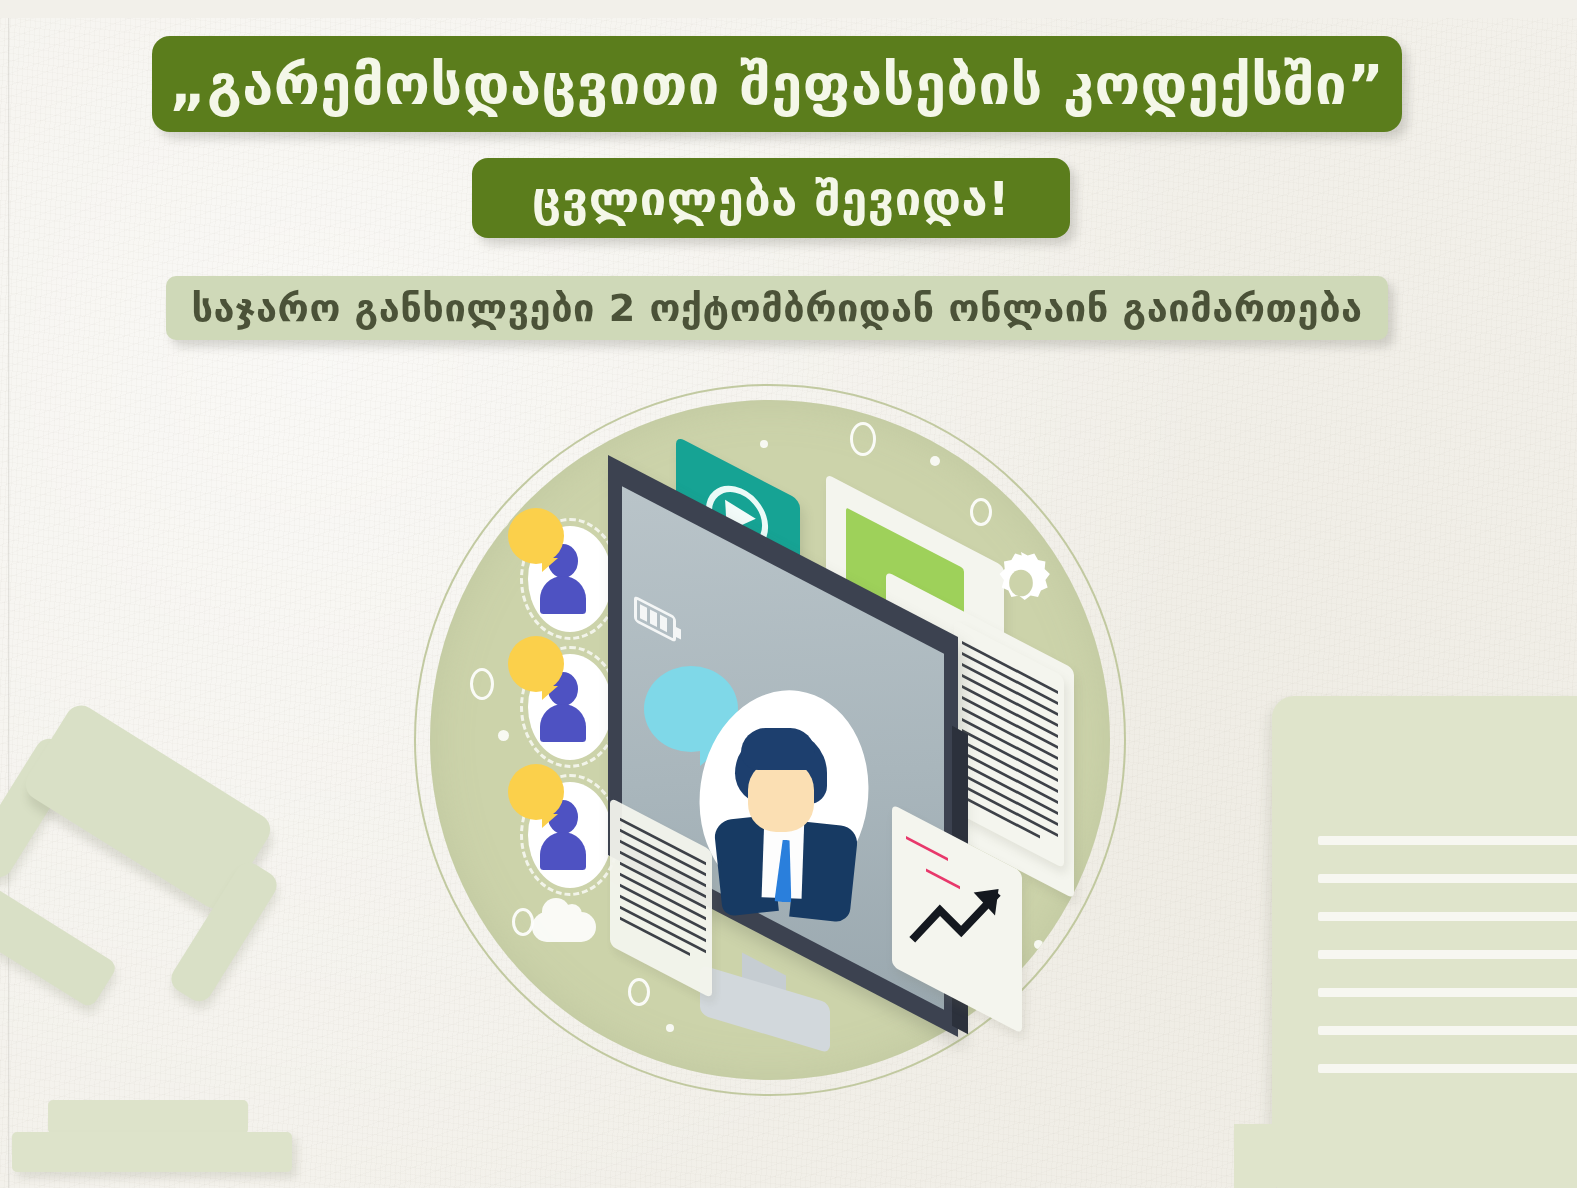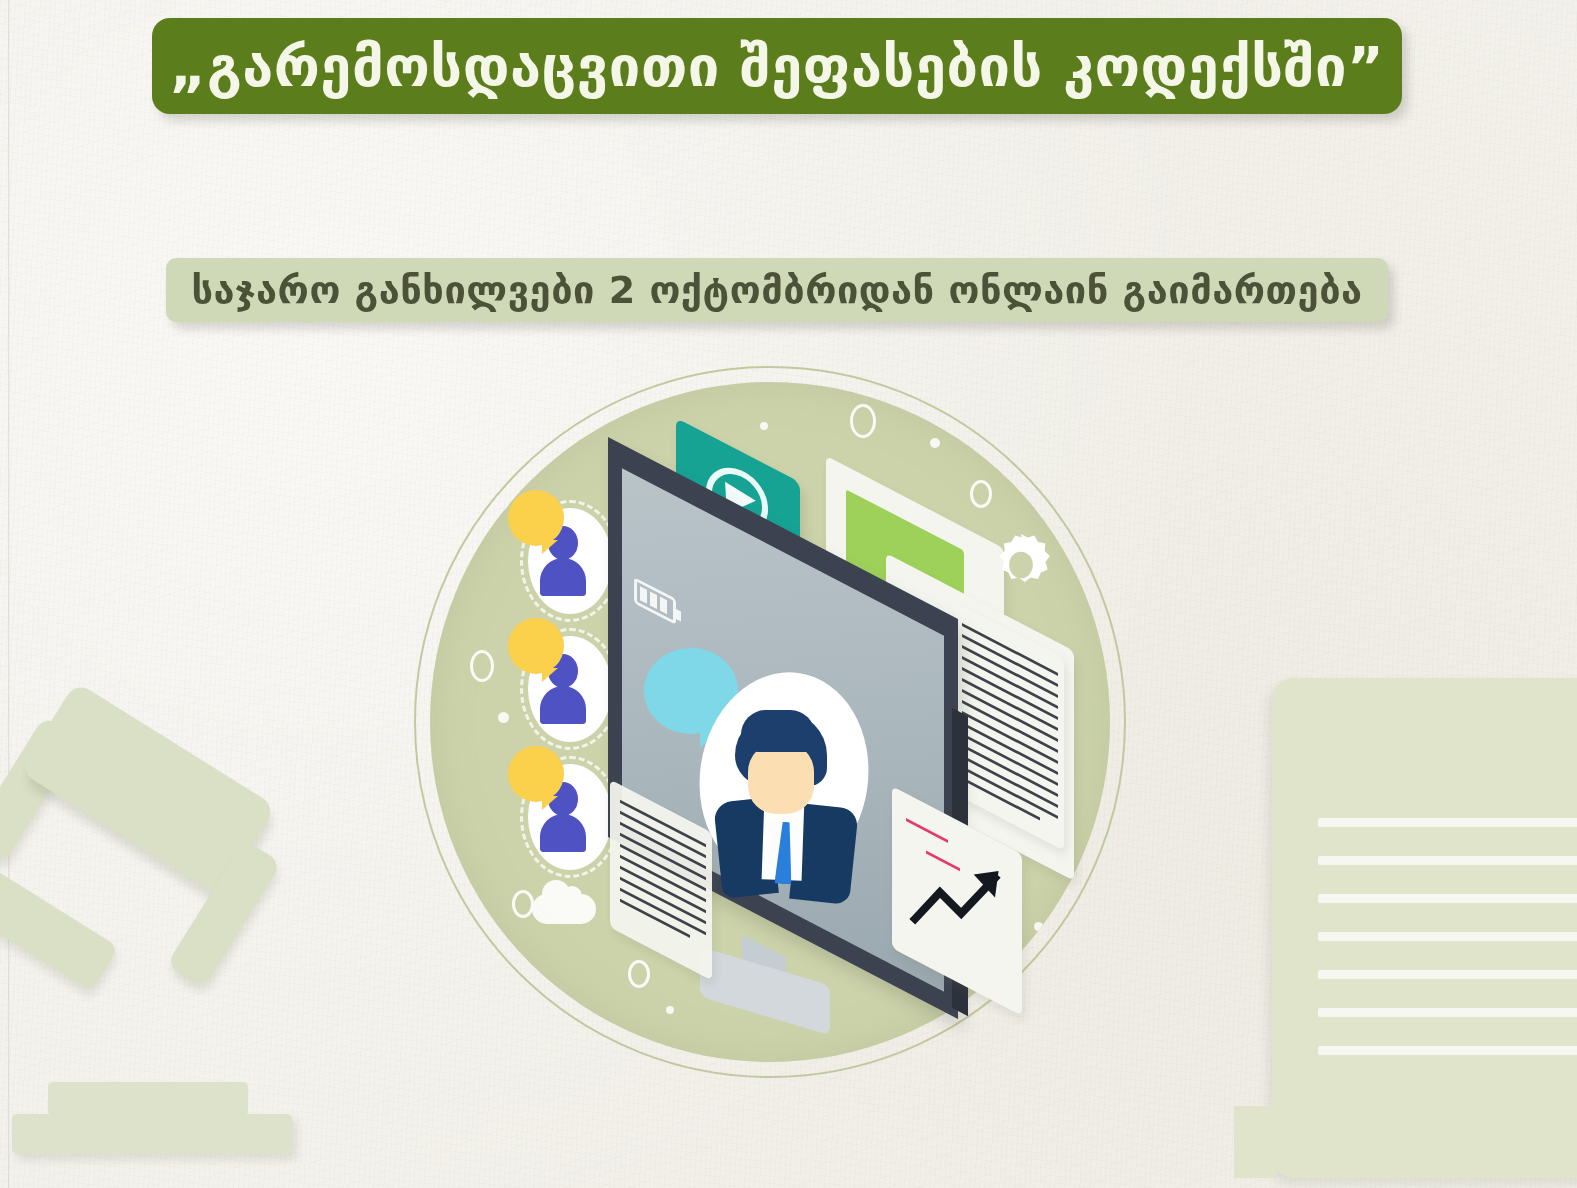--- a/index.html
+++ b/index.html
@@ -19,20 +19,21 @@
     position: absolute;
     inset: 0;
     background-color: #f3f1eb;
     background-image:
       repeating-linear-gradient(93deg, rgba(140,130,110,0.035) 0px, rgba(140,130,110,0.035) 1px, transparent 1px, transparent 5px),
       repeating-linear-gradient(7deg,  rgba(150,140,120,0.030) 0px, rgba(150,140,120,0.030) 1px, transparent 1px, transparent 7px),
       repeating-linear-gradient(160deg, rgba(120,110,95,0.022) 0px, rgba(120,110,95,0.022) 1px, transparent 1px, transparent 11px),
       radial-gradient(circle at 20% 30%, rgba(255,255,255,0.55), transparent 60%),
       radial-gradient(circle at 80% 75%, rgba(236,233,224,0.6), transparent 65%);
     overflow: hidden;
+    margin-top: 18px;
   }
   .paper-fold {
     position: absolute;
     left: 8px; top: 0; bottom: 0;
     width: 2px;
     background: linear-gradient(to right, rgba(170,168,160,0.35), rgba(255,255,255,0.2));
   }
 
   
   .banner {
@@ -629,18 +630,21 @@
     <svg viewBox="0 0 120 90" width="110" height="80" aria-hidden="true">
       <polyline points="6,64 34,34 58,58 96,18" fill="none" stroke="#14181f" stroke-width="9" stroke-linecap="square" stroke-linejoin="miter"></polyline>
       <polygon points="72,14 100,10 96,40" fill="#14181f"></polygon>
     </svg>
   </div>
 
   <div class="banner banner-shadow" id="banner-title">
     <span>„გარემოსდაცვითი შეფასების კოდექსში”</span>
   </div>
 
+  <div class="banner banner-shadow" id="banner-sub">
+    <span>ცვლილება შევიდა!</span>
+  </div>
 
   <div class="banner banner-shadow" id="banner-info">
     <span>საჯარო განხილვები 2 ოქტომბრიდან ონლაინ გაიმართება</span>
   </div>
 
 </div>
 
 </body></html>

